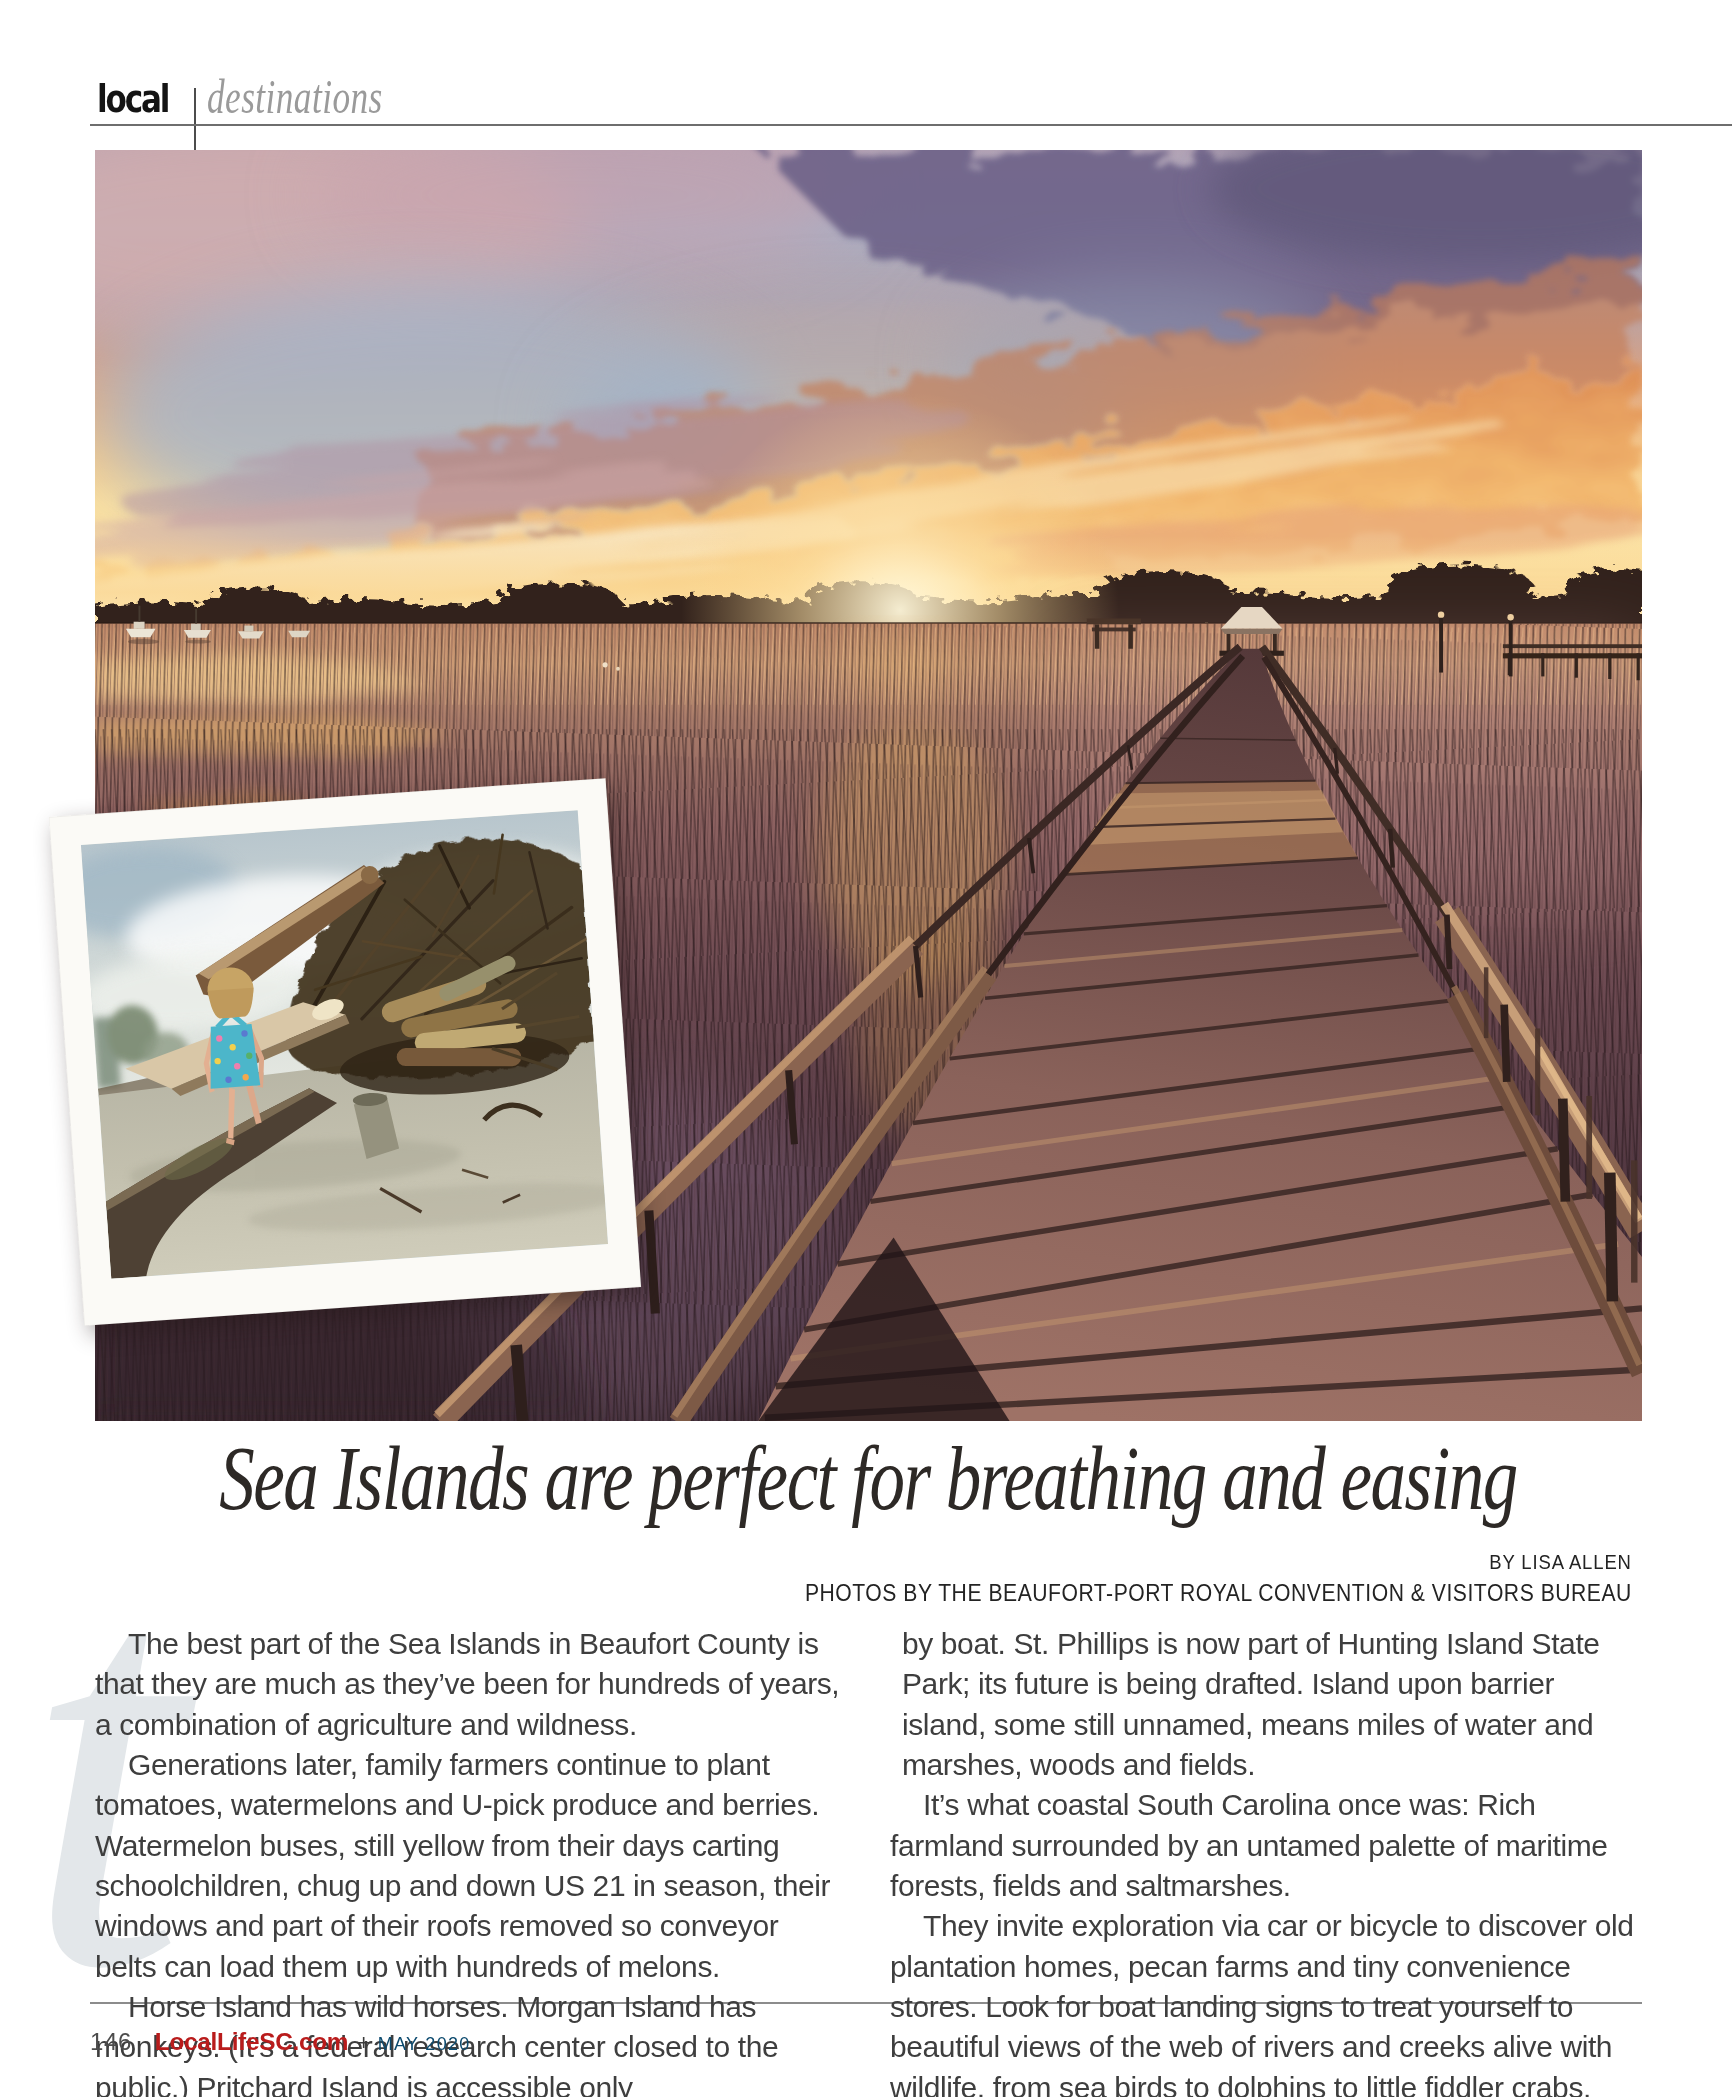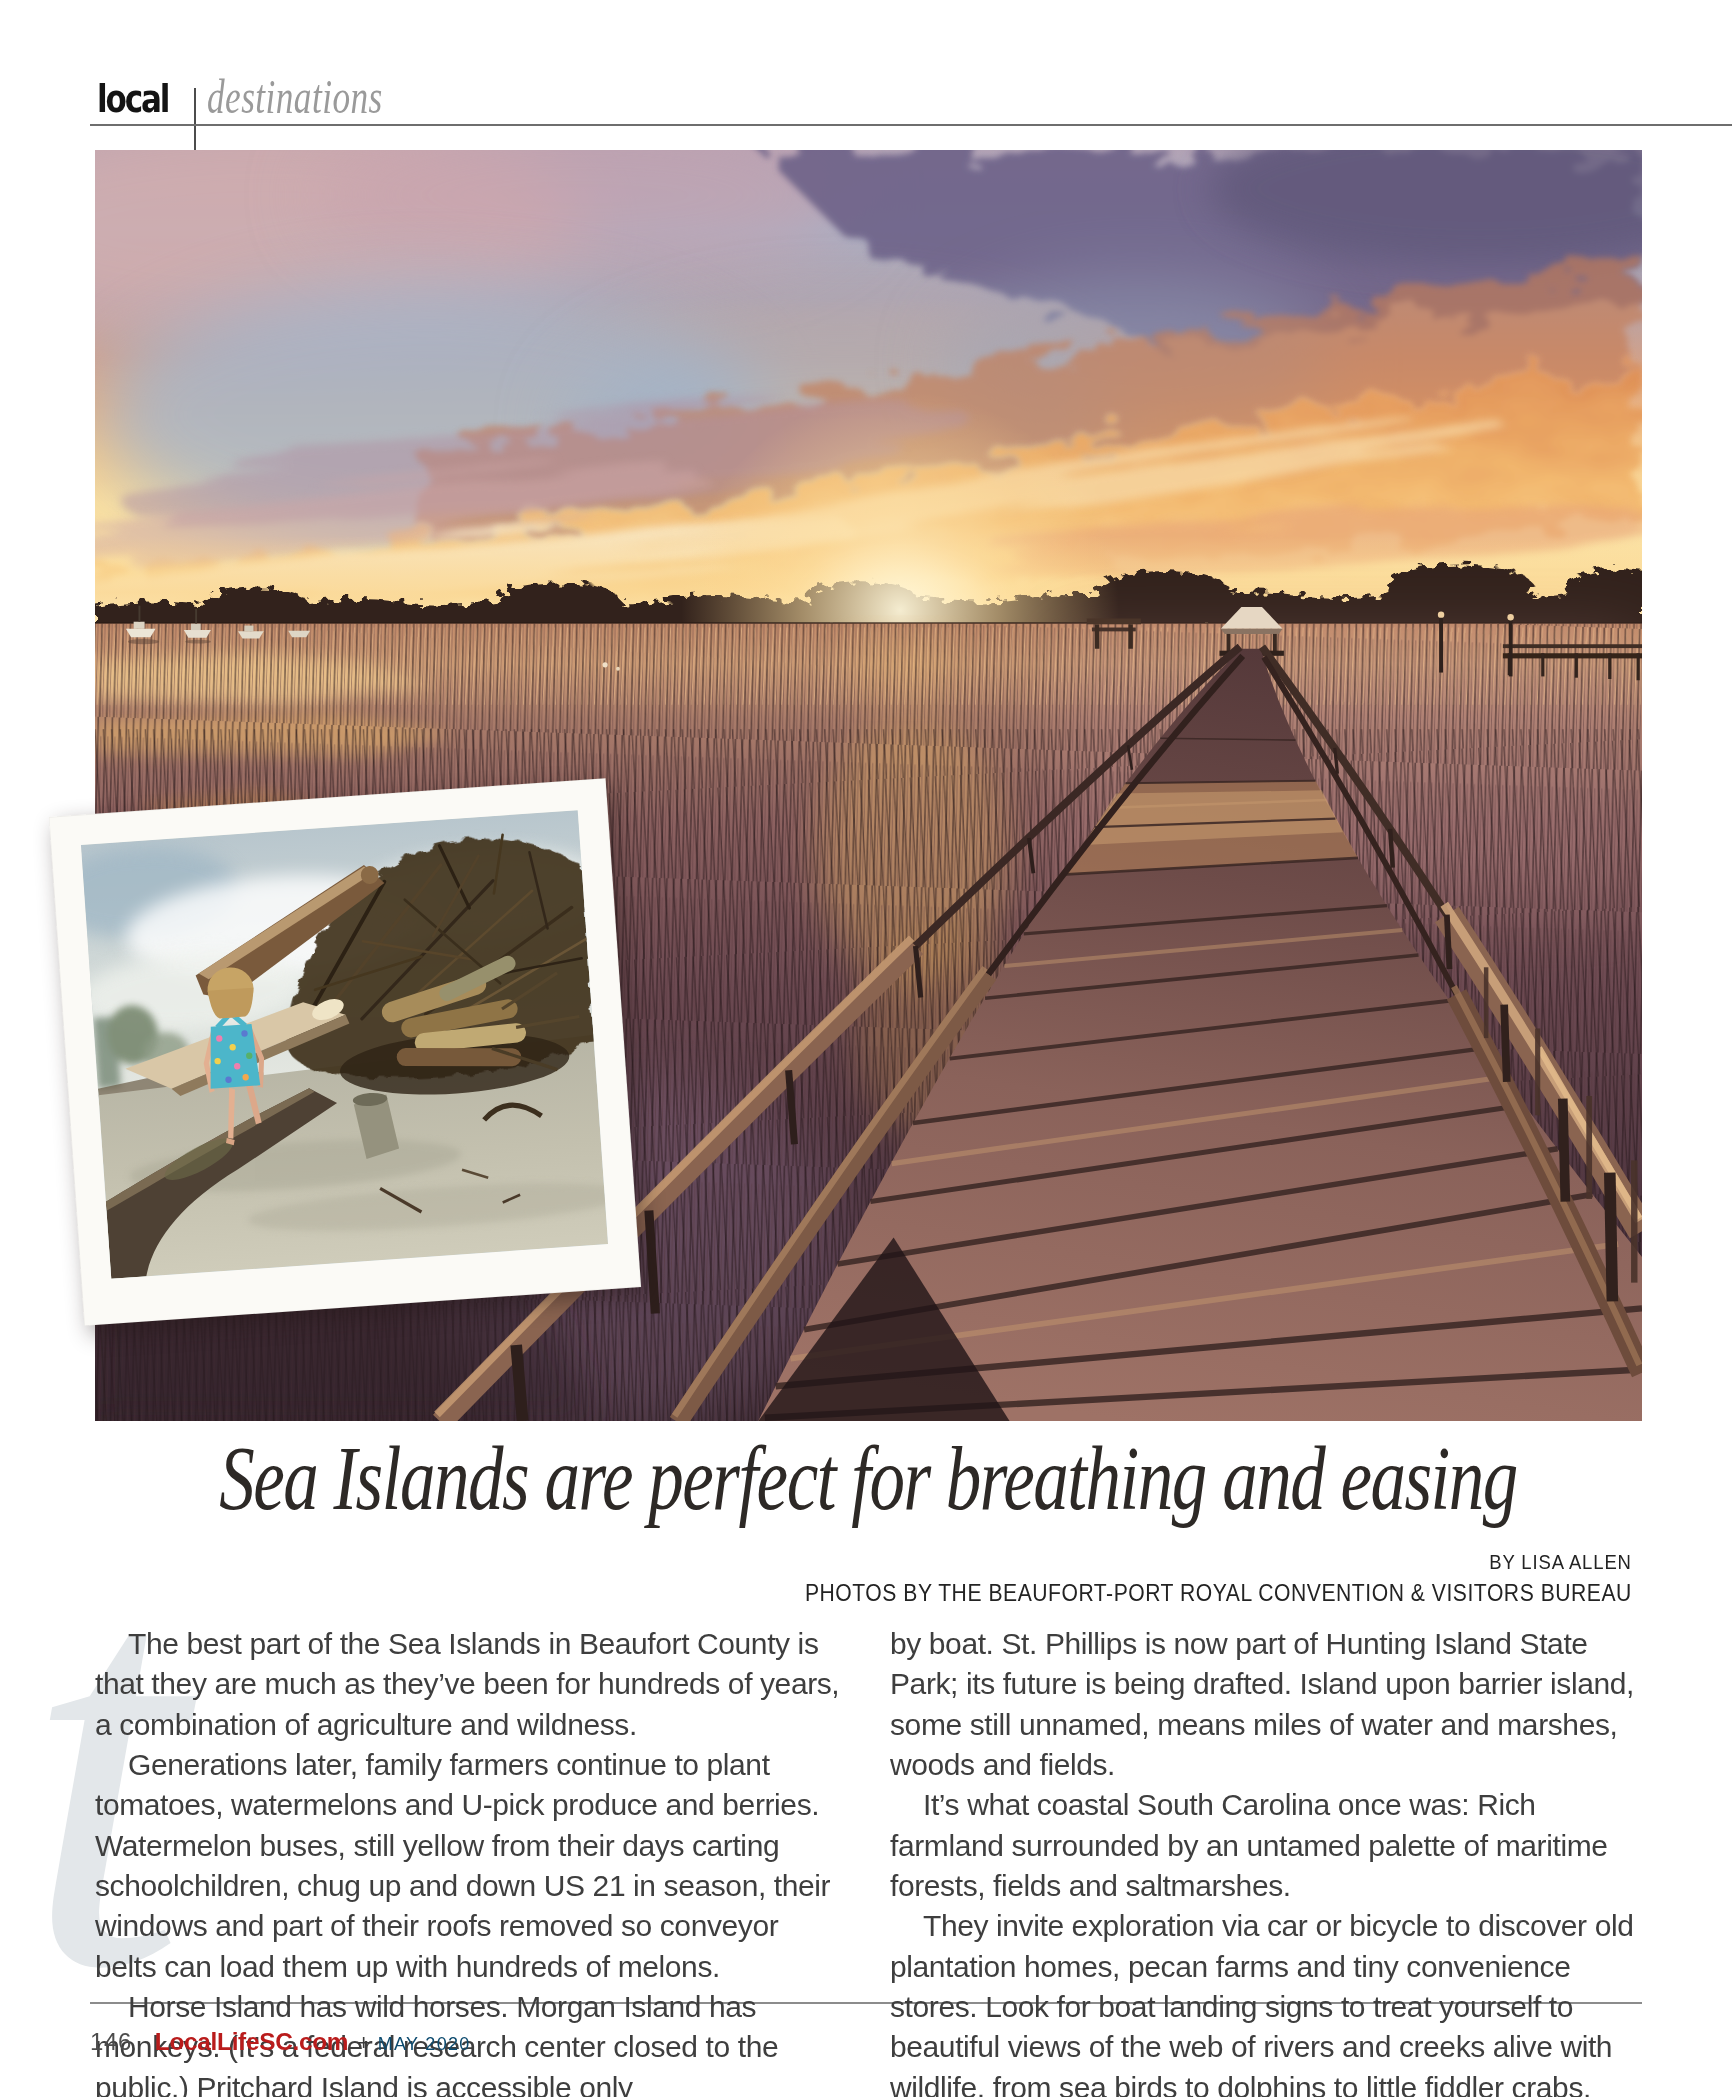--- a/index.html
+++ b/index.html
@@ -59,21 +59,21 @@
 
   
   .drop-cap {
     left:24.4px; top:1477px; z-index:1;
     font-family:"Liberation Serif", serif; font-style:italic;
     font-size:579px; line-height:1; color:#e3e7ea;
   }
   .body-cols { left:95px; top:1624px; width:1547px; display:flex; gap:44px; z-index:2; }
   .body-col { width:751px; font-size:30px; line-height:1.345; letter-spacing:-0.4px; color:#3e3e3e; }
   .body-col p { margin:0; text-indent:33px; }
-  .body-col p.cont { text-indent:0; }
+  .body-col p.cont { text-indent:0;margin-left:12px; }
 
   
   .footer-rule { left:90px; top:2002px; width:1552px; height:1.9px; background:#8c8c8c; }
   .footer { left:90px; top:2028px; display:flex; align-items:baseline; z-index:2; }
   .footer .pageno { font-size:24px; color:#4c4c4c; letter-spacing:0.6px; margin-right:23px; }
   .footer .site { font-weight:bold; font-size:24.4px; color:#b91c1c; letter-spacing:-0.3px; }
   .footer .sep { font-size:22px; color:#3a3a3a; margin:0 7.7px 0 9px; }
   .footer .issue { font-size:18px; color:#0c4a6e; letter-spacing:1.3px; }
 </style>
 </head>

